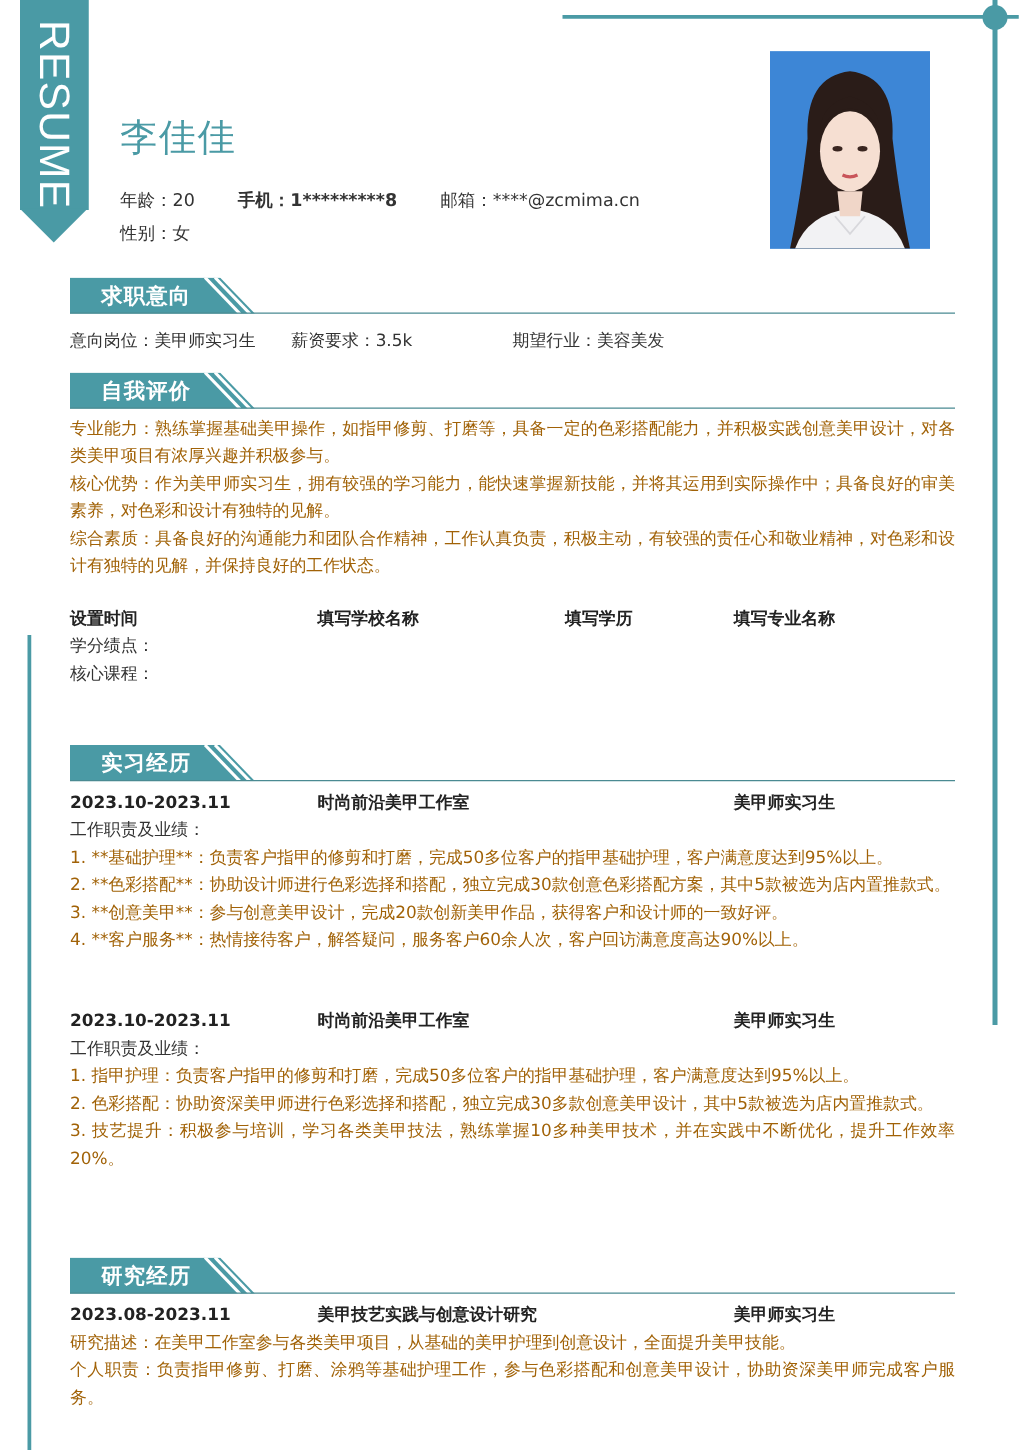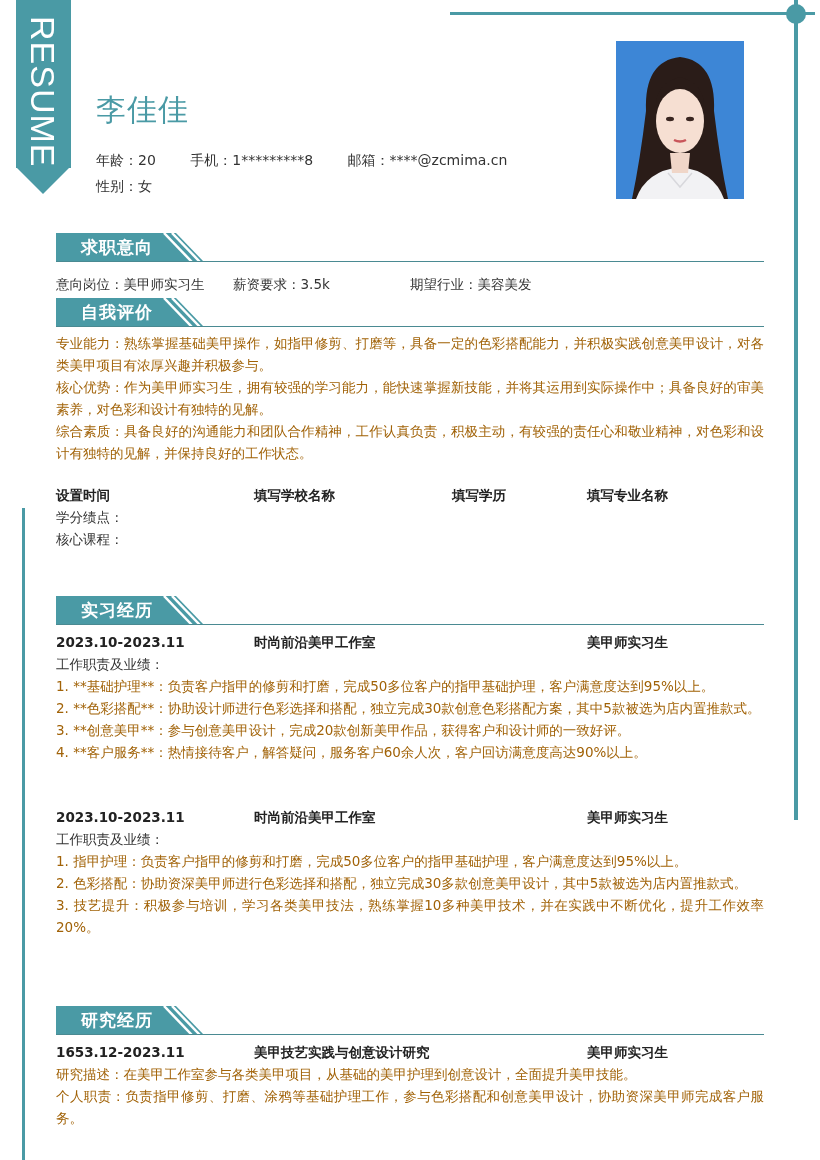--- a/index.html
+++ b/index.html
@@ -51,21 +51,21 @@
 
 <div class="ribbon">
   <div class="ribbon-body"></div>
   <div class="ribbon-tip"></div>
   <div class="ribbon-text">RESUME</div>
 </div>
 
 <div class="name">李佳佳</div>
 <div class="info-row" style="top:152px;">
   <span class="info-item"><span>年龄：</span><span>20</span></span>
-  <span class="info-item" style="margin-left:30px;"><span>手机：</span><span>1*********8</span></span>
+  <span class="info-item" style="margin-left:30px;font-weight:bold;"><span>手机：</span><span>1*********8</span></span>
   <span class="info-item" style="margin-left:30px;"><span>邮箱：</span><span>****@zcmima.cn</span></span>
 </div>
 <div class="info-row" style="top:178px;">
   <span>性别：</span><span>女</span>
 </div>
 
 <div class="photo">
   <svg width="128" height="158" viewBox="0 0 128 158">
     <rect width="128" height="158" fill="#3d86d6"></rect>
     <path d="M30 70 Q28 20 64 16 Q100 20 98 70 Q104 120 112 158 L16 158 Q24 120 30 70Z" fill="#2a1c18"></path>
@@ -73,21 +73,21 @@
     <path d="M54 112 L74 112 L72 132 L56 132Z" fill="#f0d6c8"></path>
     <ellipse cx="64" cy="80" rx="24" ry="32" fill="#f6dfd2"></ellipse>
     <path d="M40 62 Q64 30 88 62 Q86 42 64 36 Q42 42 40 62Z" fill="#2a1c18"></path>
     <ellipse cx="54" cy="78" rx="4" ry="2.2" fill="#3a2620"></ellipse>
     <ellipse cx="74" cy="78" rx="4" ry="2.2" fill="#3a2620"></ellipse>
     <path d="M58 99 Q64 102 70 99" stroke="#c9555a" stroke-width="2.5" fill="none"></path>
     <path d="M52 132 L64 146 L76 132" stroke="#d8d8dc" stroke-width="1.5" fill="none"></path>
   </svg>
 </div>
 
-<div class="section" style="top:233px;">
+<div class="section" style="top:222px;">
   <div class="sec-head">
     <div class="sec-tab"></div>
     <svg class="sec-stripes" viewBox="0 0 50 29">
       <path d="M8 0 L36 29" stroke="#fff" stroke-width="2.5"></path>
         <path d="M16 0 L44 29" stroke="#fff" stroke-width="2.5"></path>
     </svg>
     <div class="sec-title">求职意向</div>
     <div class="sec-rule"></div>
   </div>
   <div class="cols" style="margin-top:10px;">
@@ -163,19 +163,19 @@
   <div class="sec-head">
     <div class="sec-tab"></div>
     <svg class="sec-stripes" viewBox="0 0 50 29">
       <path d="M8 0 L36 29" stroke="#fff" stroke-width="2.5"></path>
         <path d="M16 0 L44 29" stroke="#fff" stroke-width="2.5"></path>
     </svg>
     <div class="sec-title">研究经历</div>
     <div class="sec-rule"></div>
   </div>
   <div class="cols bold" style="margin-top:5px;">
-    <span class="c" style="left:0;">1653.12-2023.11</span>
+    <span class="c" style="left:0;">2023.08-2023.11</span>
     <span class="c" style="left:198px;">美甲技艺实践与创意设计研究</span>
     <span class="c" style="left:531px;">美甲师实习生</span>
   </div>
   <p class="para">研究描述：在美甲工作室参与各类美甲项目，从基础的美甲护理到创意设计，全面提升美甲技能。</p>
   <p class="para">个人职责：负责指甲修剪、打磨、涂鸦等基础护理工作，参与色彩搭配和创意美甲设计，协助资深美甲师完成客户服务。</p>
 </div>
 
 </body></html>

